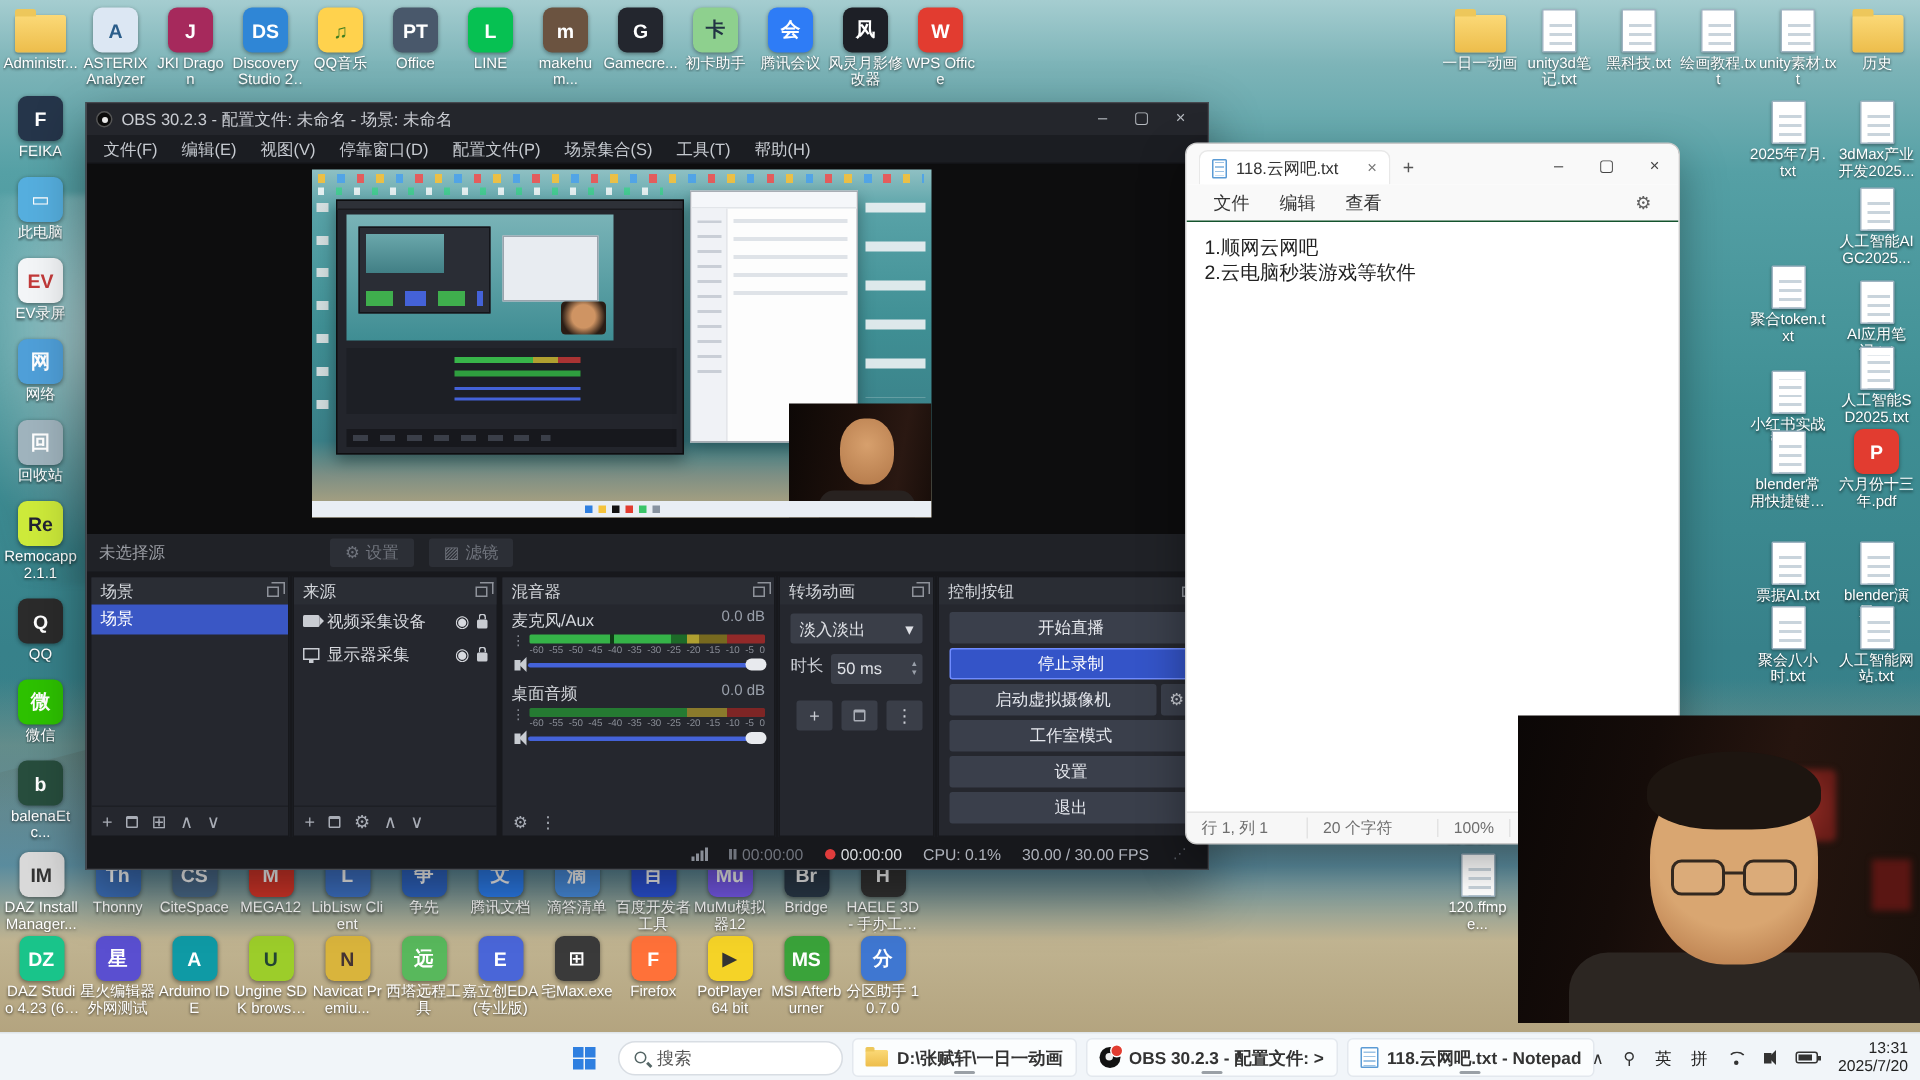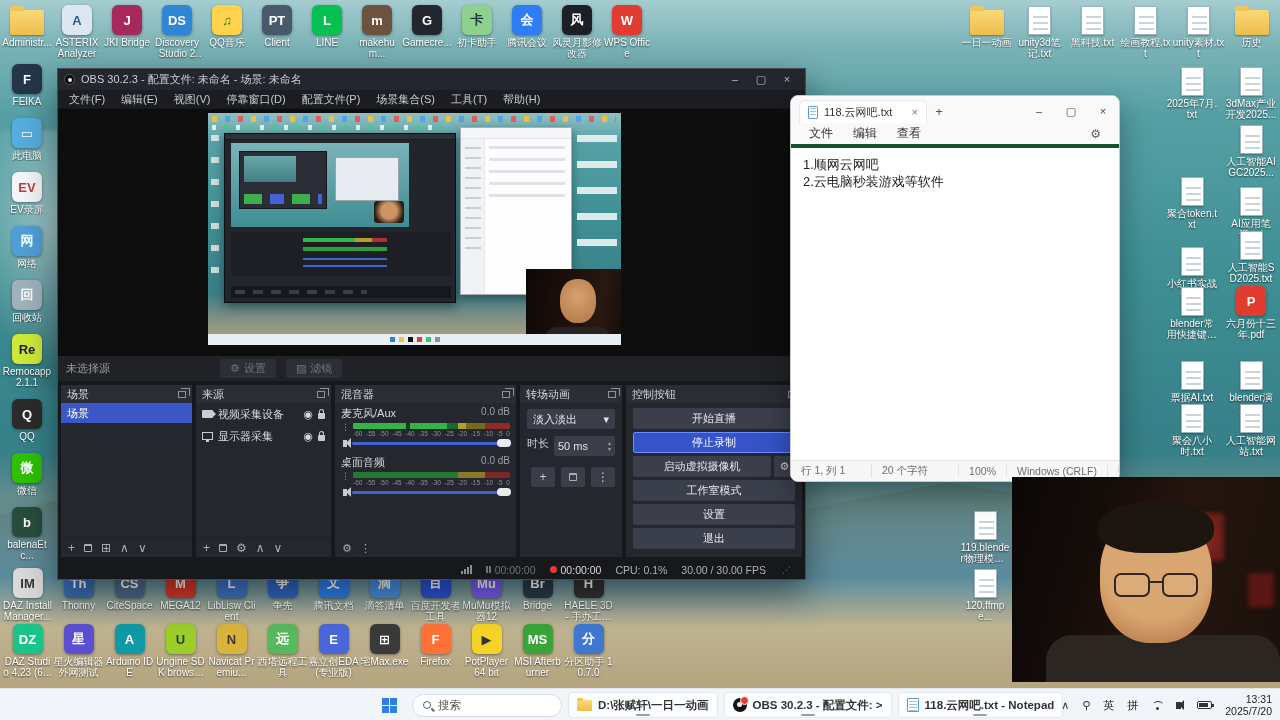--- a/index.html
+++ b/index.html
@@ -160,31 +160,31 @@
   .obs-status{height:19px;background:#17181c;display:flex;align-items:center;justify-content:flex-end;gap:14px;padding:0 14px 0 8px;font-size:10.5px;color:#aeb2bb;flex:0 0 auto;}
   .sigbars{display:flex;align-items:flex-end;gap:1px;}
   .sigbars i{width:2px;background:#8a8e97;display:block;}
   .dim{color:#6f737c;display:flex;align-items:center;gap:4px;}
   .pause-ic{width:5px;height:7px;border-left:2px solid #6f737c;border-right:2px solid #6f737c;display:block;}
   .rec{display:flex;align-items:center;gap:4px;color:#d8dade;}
   .rec .dot{width:7px;height:7px;border-radius:50%;background:#e03c3c;display:block;}
   .grip{color:#5a5e66;font-size:9px;margin-left:2px;}
 
   
-  .npad{position:absolute;left:790px;top:95px;width:330px;height:387px;background:#fff;border:1px solid #c9c9c9;border-radius:8px;
+  .npad{position:absolute;left:790px;top:95px;width:330px;height:468px;background:#fff;border:1px solid #c9c9c9;border-radius:8px;
     box-shadow:0 12px 30px rgba(0,0,0,.35);display:flex;flex-direction:column;overflow:hidden;}
   .np-title{height:27px;background:#f9f9f9;display:flex;align-items:flex-end;padding:0 0 0 8px;flex:0 0 auto;}
   .np-tab{height:23px;background:#fff;border:1px solid #e8e8e8;border-bottom:none;border-radius:6px 6px 0 0;display:flex;align-items:center;gap:6px;padding:0 8px;font-size:11px;color:#333;min-width:128px;}
   .np-doc{width:10px;height:13px;background:#fff;border:1px solid #5b9bd5;border-radius:1px;display:block;
     background-image:repeating-linear-gradient(180deg,#9cc3e5 0 1px,rgba(0,0,0,0) 1px 3px);background-size:6px 9px;background-position:1px 1px;background-repeat:no-repeat;}
   .np-tab .x{color:#777;font-size:11px;margin-left:auto;}
   .np-plus{width:24px;text-align:center;color:#555;font-size:13px;line-height:23px;}
   .np-ctrls{margin-left:auto;display:flex;}
   .np-ctrls span{width:32px;text-align:center;line-height:24px;font-size:11px;color:#444;}
-  .np-menu{height:25px;background:#f9f9f9;border-bottom:4px solid #14532d;display:flex;align-items:center;gap:4px;padding:0 10px;font-size:12px;color:#333;flex:0 0 auto;}
+  .np-menu{height:25px;background:#f9f9f9;border-bottom:1px solid #14532d;display:flex;align-items:center;gap:4px;padding:0 10px;font-size:12px;color:#333;flex:0 0 auto;}
   .np-menu span{padding:2px 8px;}
   .np-gear{margin-left:auto;color:#5f5f5f;font-size:12px;}
   .np-body{flex:1;background:#fff;padding:8px 12px;font-size:13px;color:#222;line-height:17px;}
   .np-status{height:21px;background:#f7f7f7;border-top:1px solid #e5e5e5;display:flex;align-items:center;font-size:10.5px;color:#6e6e6e;padding:0 10px;gap:0;flex:0 0 auto;}
   .np-status .cell{padding:0 10px;border-left:1px solid #e3e3e3;white-space:nowrap;}
   .np-status .cell:first-child{border-left:none;padding-left:0;min-width:70px;}
   .np-status .spacer{flex:1;border:none;}
 
   
   .cam{position:absolute;left:1012px;top:477px;width:268px;height:205px;overflow:hidden;
@@ -255,21 +255,21 @@
           </span>
         </span>
       <span class="lbl">ASTERIX Analyzer</span>
     </div>
       <div class="dicon k-app">
       <span class="ic">
           <span class="ic-app tile" style="background: rgb(166, 41, 92);">
             <b class="glyph">J</b>
           </span>
         </span>
-      <span class="lbl">JKI Bridge</span>
+      <span class="lbl">JKI Dragon</span>
     </div>
       <div class="dicon k-app">
       <span class="ic">
           <span class="ic-app tile" style="background: rgb(47, 134, 214);">
             <b class="glyph">DS</b>
           </span>
         </span>
       <span class="lbl">Discovery Studio 20...</span>
     </div>
       <div class="dicon k-app">
@@ -279,21 +279,21 @@
           </span>
         </span>
       <span class="lbl">QQ音乐</span>
     </div>
       <div class="dicon k-app">
       <span class="ic">
           <span class="ic-app tile" style="background: rgb(73, 88, 107);">
             <b class="glyph">PT</b>
           </span>
         </span>
-      <span class="lbl">Client</span>
+      <span class="lbl">Office</span>
     </div>
       <div class="dicon k-app">
       <span class="ic">
           <span class="ic-app tile" style="background: rgb(6, 193, 82);">
             <b class="glyph">L</b>
           </span>
         </span>
       <span class="lbl">LINE</span>
     </div>
       <div class="dicon k-app">

